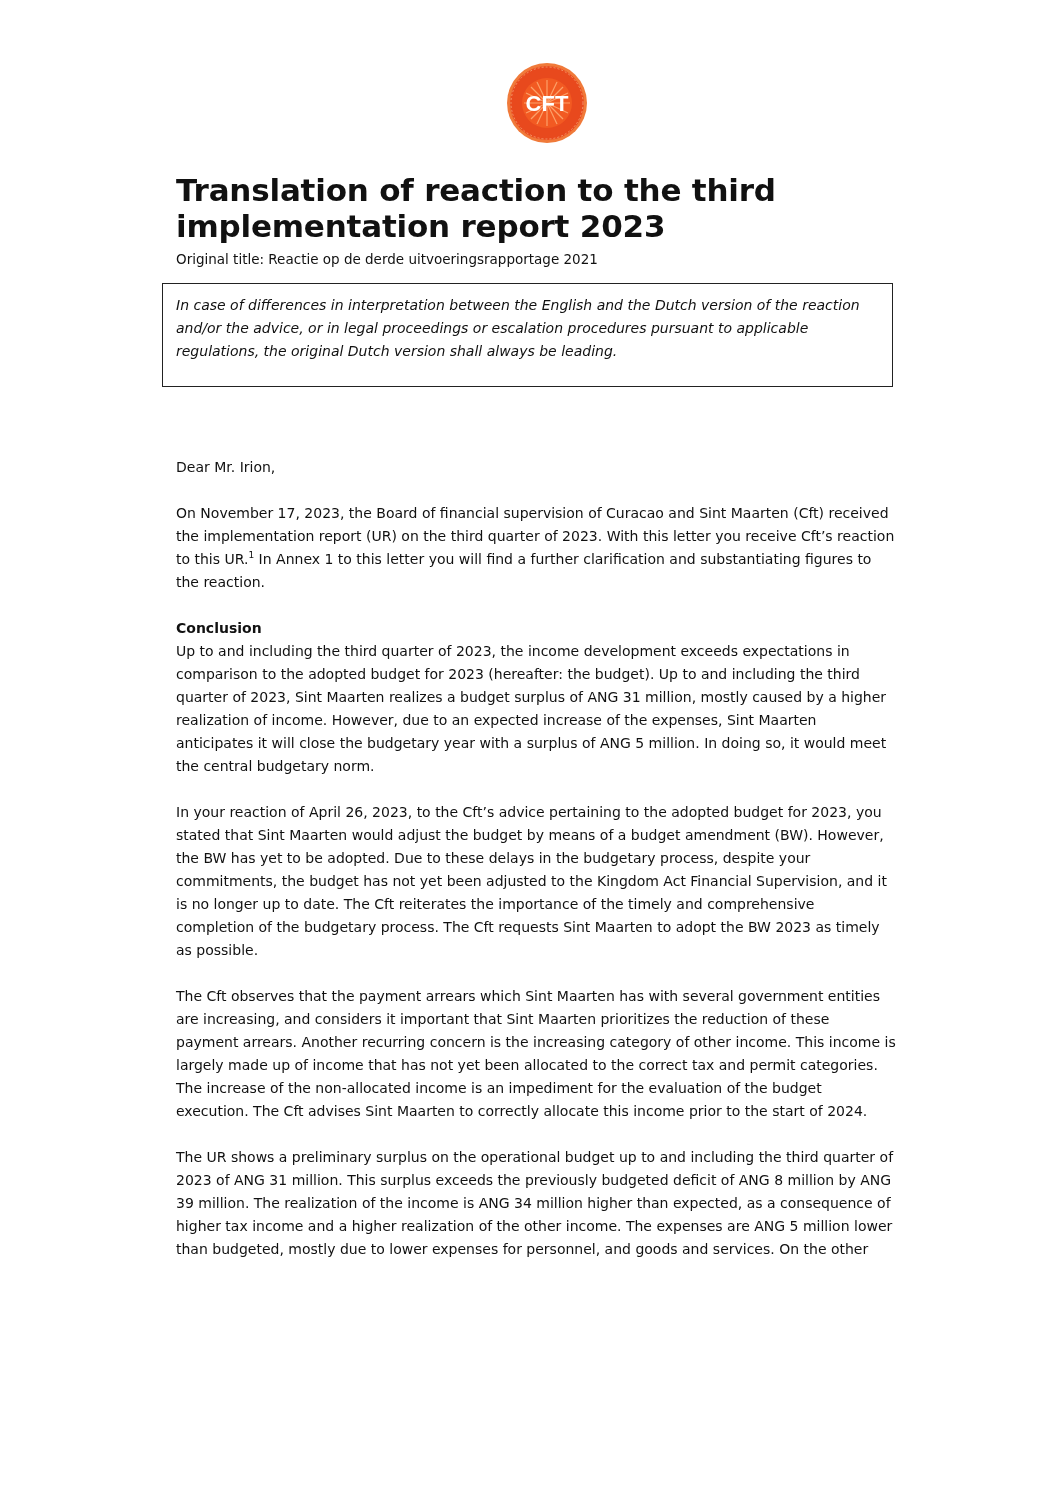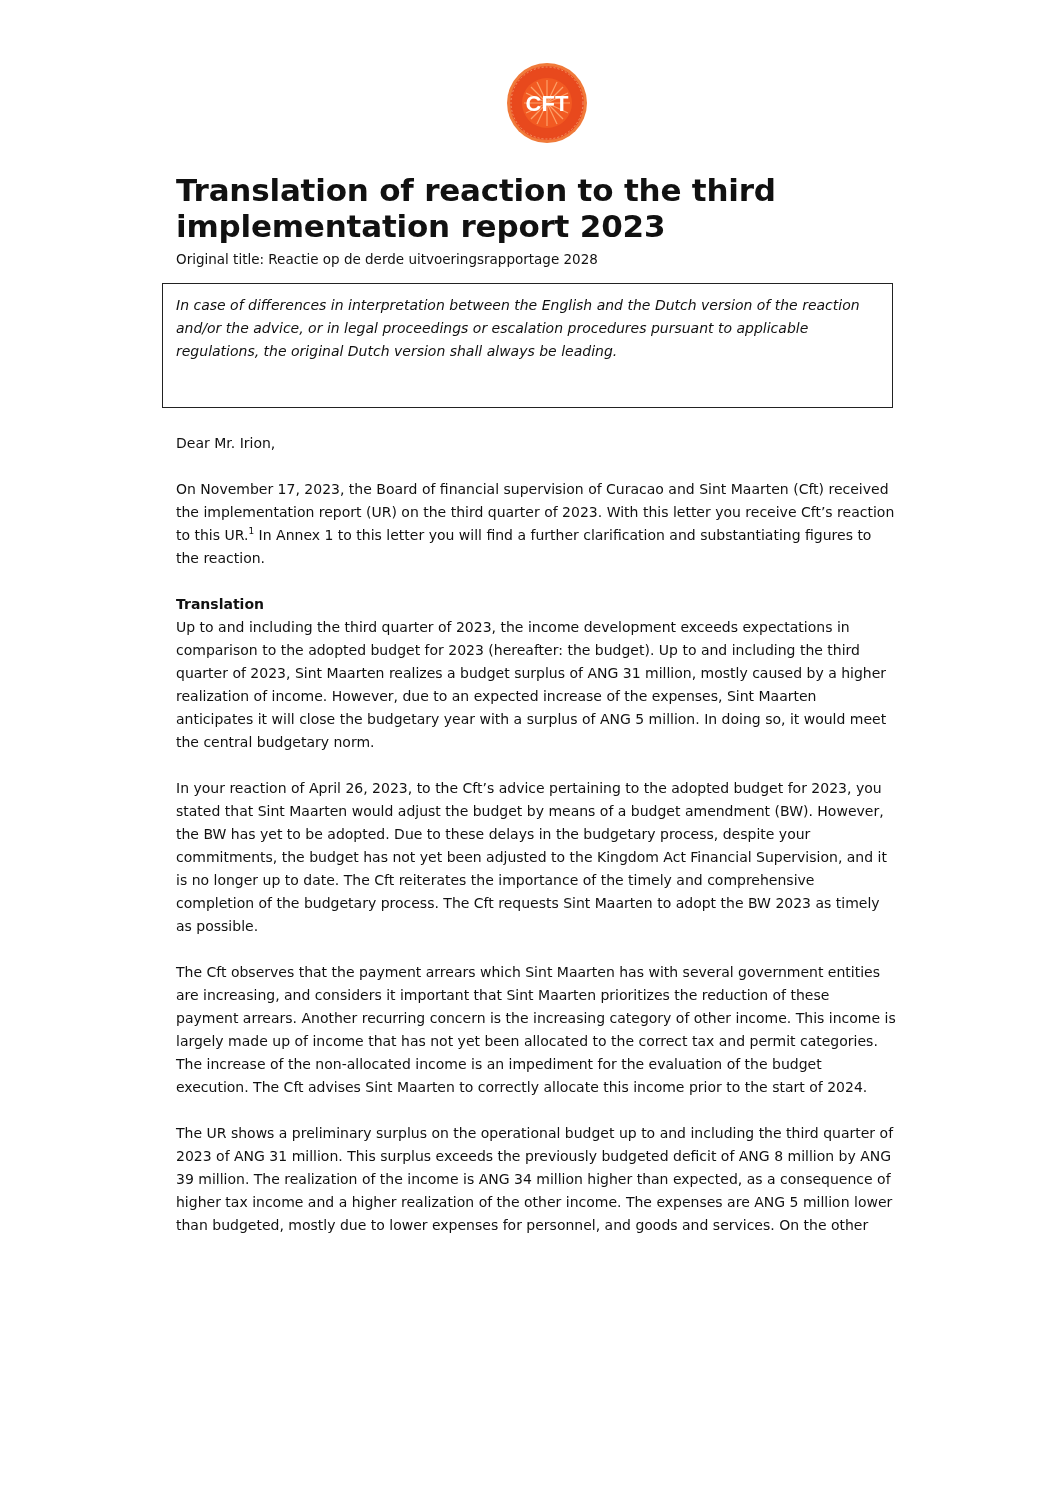--- a/index.html
+++ b/index.html
@@ -2,24 +2,24 @@
 <html><head>
 <meta charset="utf-8">
 <style>
   html, body { margin: 0; padding: 0; background: #ffffff; }
   body { width: 1058px; height: 1497px; position: relative; overflow: hidden;
          font-family: "DejaVu Sans", sans-serif; color: #111; }
   .logo { position: absolute; left: 506px; top: 62px; width: 82px; height: 82px; }
   .title { position: absolute; left: 176px; top: 172px; width: 700px;
            font-size: 31px; line-height: 36px; font-weight: bold; margin: 0; letter-spacing: -0.2px; }
   .subtitle { position: absolute; left: 176px; top: 249px; font-size: 13.5px; line-height: 20px; }
-  .disclaimer { position: absolute; left: 162px; top: 283px; width: 731px; height: 125px;
+  .disclaimer { position: absolute; left: 162px; top: 283px; width: 731px; height: 104px;
                 border: 1.5px solid #222; box-sizing: border-box; padding: 10px 13px; }
   .disclaimer p { margin: 0; font-style: italic; font-size: 14px; line-height: 23px; }
-  .body { position: absolute; left: 176px; top: 432px; width: 720px; font-size: 14px; line-height: 23px; }
+  .body { position: absolute; left: 176px; top: 456px; width: 720px; font-size: 14px; line-height: 23px; }
   .body p { margin: 0 0 23px 0; }
   .body h3 { margin: 0; font-size: 14px; line-height: 23px; font-weight: bold; }
   sup { font-size: 9px; line-height: 0; }
 </style>
 </head>
 <body>
 
 <div class="logo">
   <svg width="82" height="82" viewBox="0 0 82 82">
     <circle cx="41" cy="41" r="40" fill="#f07a3a"></circle>
@@ -34,29 +34,29 @@
       <line x1="51" y1="20" x2="31" y2="62"></line>
       <line x1="20" y1="31" x2="62" y2="51"></line>
       <line x1="20" y1="51" x2="62" y2="31"></line>
     </g>
     <circle cx="41" cy="41" r="36" fill="none" stroke="#f6a47a" stroke-width="0.8" stroke-dasharray="2 2"></circle>
     <text x="41" y="49" text-anchor="middle" font-family="Liberation Sans, sans-serif" font-weight="bold" font-size="22" fill="#ffffff">CFT</text>
   </svg>
 </div>
 
 <h1 class="title">Translation of reaction to the third implementation report 2023</h1>
-<div class="subtitle">Original title: Reactie op de derde uitvoeringsrapportage 2028</div>
+<div class="subtitle">Original title: Reactie op de derde uitvoeringsrapportage 2021</div>
 
 <div class="disclaimer">
   <p>In case of differences in interpretation between the English and the Dutch version of the reaction and/or the advice, or in legal proceedings or escalation procedures pursuant to applicable regulations, the original Dutch version shall always be leading.</p>
 </div>
 
 <div class="body">
   <p>Dear Mr. Irion,</p>
   <p><span>On November 17, 2023, the Board of financial supervision of Curacao and Sint Maarten (Cft) received the implementation report (UR) on the third quarter of 2023. With this letter you receive Cft’s reaction to this UR.</span><sup>1</sup><span> In Annex 1 to this letter you will find a further clarification and substantiating figures to the reaction.</span></p>
 
-  <h3>Translation</h3>
+  <h3>Conclusion</h3>
   <p>Up to and including the third quarter of 2023, the income development exceeds expectations in comparison to the adopted budget for 2023 (hereafter: the budget). Up to and including the third quarter of 2023, Sint Maarten realizes a budget surplus of ANG 31 million, mostly caused by a higher realization of income. However, due to an expected increase of the expenses, Sint Maarten anticipates it will close the budgetary year with a surplus of ANG 5 million. In doing so, it would meet the central budgetary norm.</p>
   <p>In your reaction of April 26, 2023, to the Cft’s advice pertaining to the adopted budget for 2023, you stated that Sint Maarten would adjust the budget by means of a budget amendment (BW). However, the BW has yet to be adopted. Due to these delays in the budgetary process, despite your commitments, the budget has not yet been adjusted to the Kingdom Act Financial Supervision, and it is no longer up to date. The Cft reiterates the importance of the timely and comprehensive completion of the budgetary process. The Cft requests Sint Maarten to adopt the BW 2023 as timely as possible.</p>
   <p>The Cft observes that the payment arrears which Sint Maarten has with several government entities are increasing, and considers it important that Sint Maarten prioritizes the reduction of these payment arrears. Another recurring concern is the increasing category of other income. This income is largely made up of income that has not yet been allocated to the correct tax and permit categories. The increase of the non-allocated income is an impediment for the evaluation of the budget execution. The Cft advises Sint Maarten to correctly allocate this income prior to the start of 2024.</p>
 
   <p>The UR shows a preliminary surplus on the operational budget up to and including the third quarter of 2023 of ANG 31 million. This surplus exceeds the previously budgeted deficit of ANG 8 million by ANG 39 million. The realization of the income is ANG 34 million higher than expected, as a consequence of higher tax income and a higher realization of the other income. The expenses are ANG 5 million lower than budgeted, mostly due to lower expenses for personnel, and goods and services. On the other</p>
 </div>
 
 </body></html>

